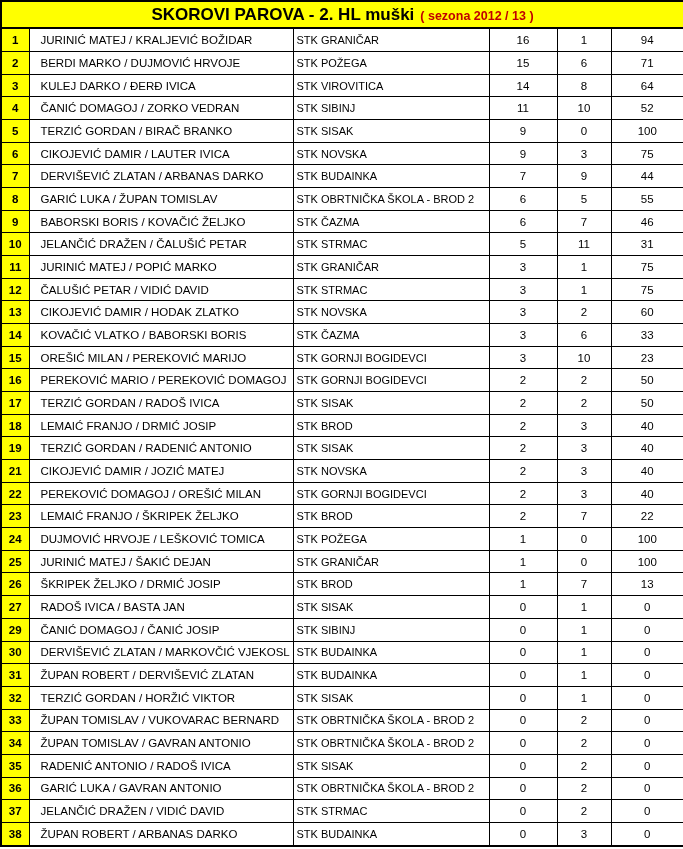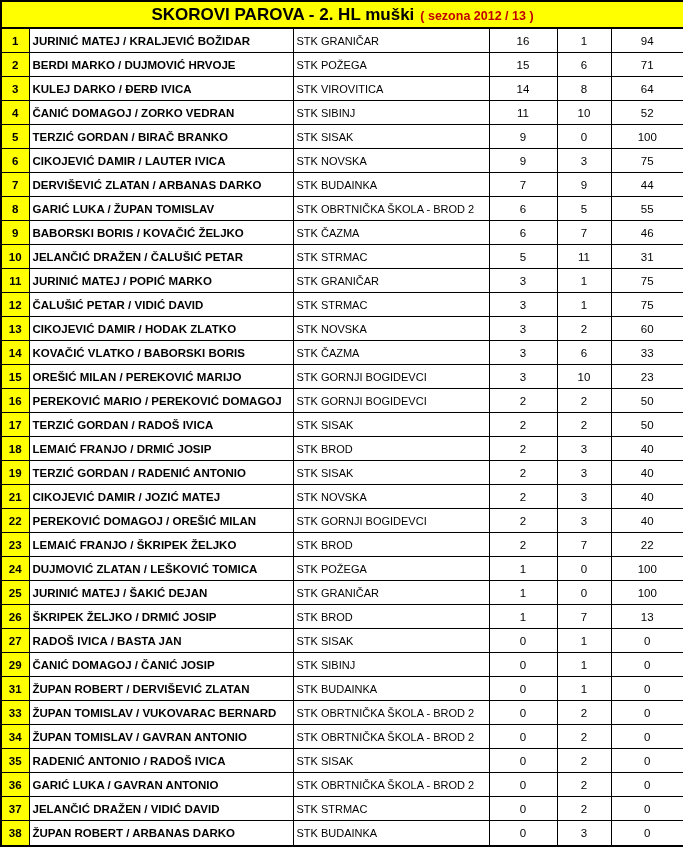--- a/index.html
+++ b/index.html
@@ -64,21 +64,21 @@
   th.col-rank  { text-align: left; padding-left: 3px; }
   th.col-pair, th.col-club, th.col-percent { text-align: center; }
   th.col-wins, th.col-losses { text-align: left; padding-left: 5px; }
   
   tbody td { font-size: 11.5px; background: #ffffff; }
   td.cell-rank {
     background: var(--yellow);
     font-weight: bold;
     text-align: center;
   }
-  td.cell-pair { font-weight: bold; padding-left: 3px; }
+  td.cell-pair { font-weight: normal; padding-left: 11px; }
   td.cell-club { font-size: 11px; padding-left: 3px; }
   td.cell-wins, td.cell-losses, td.cell-percent { text-align: center; }
 </style>
 </head>
 <body>
 
 <div class="sheet">
   <table class="standings">
     <colgroup>
       <col style="width:28px">
@@ -267,21 +267,21 @@
         <tr>
     <td class="cell-rank">23</td>
     <td class="cell-pair">LEMAIĆ FRANJO / ŠKRIPEK ŽELJKO</td>
     <td class="cell-club">STK BROD</td>
     <td class="cell-wins">2</td>
     <td class="cell-losses">7</td>
     <td class="cell-percent">22</td>
   </tr>
         <tr>
     <td class="cell-rank">24</td>
-    <td class="cell-pair">DUJMOVIĆ ZLATAN / LEŠKOVIĆ TOMICA</td>
+    <td class="cell-pair">DUJMOVIĆ HRVOJE / LEŠKOVIĆ TOMICA</td>
     <td class="cell-club">STK POŽEGA</td>
     <td class="cell-wins">1</td>
     <td class="cell-losses">0</td>
     <td class="cell-percent">100</td>
   </tr>
         <tr>
     <td class="cell-rank">25</td>
     <td class="cell-pair">JURINIĆ MATEJ / ŠAKIĆ DEJAN</td>
     <td class="cell-club">STK GRANIČAR</td>
     <td class="cell-wins">1</td>
@@ -306,23 +306,39 @@
   </tr>
         <tr>
     <td class="cell-rank">29</td>
     <td class="cell-pair">ČANIĆ DOMAGOJ / ČANIĆ JOSIP</td>
     <td class="cell-club">STK SIBINJ</td>
     <td class="cell-wins">0</td>
     <td class="cell-losses">1</td>
     <td class="cell-percent">0</td>
   </tr>
         <tr>
+    <td class="cell-rank">30</td>
+    <td class="cell-pair">DERVIŠEVIĆ ZLATAN / MARKOVČIĆ VJEKOSL</td>
+    <td class="cell-club">STK BUDAINKA</td>
+    <td class="cell-wins">0</td>
+    <td class="cell-losses">1</td>
+    <td class="cell-percent">0</td>
+  </tr>
+        <tr>
     <td class="cell-rank">31</td>
     <td class="cell-pair">ŽUPAN ROBERT / DERVIŠEVIĆ ZLATAN</td>
     <td class="cell-club">STK BUDAINKA</td>
+    <td class="cell-wins">0</td>
+    <td class="cell-losses">1</td>
+    <td class="cell-percent">0</td>
+  </tr>
+        <tr>
+    <td class="cell-rank">32</td>
+    <td class="cell-pair">TERZIĆ GORDAN / HORŽIĆ VIKTOR</td>
+    <td class="cell-club">STK SISAK</td>
     <td class="cell-wins">0</td>
     <td class="cell-losses">1</td>
     <td class="cell-percent">0</td>
   </tr>
         <tr>
     <td class="cell-rank">33</td>
     <td class="cell-pair">ŽUPAN TOMISLAV / VUKOVARAC BERNARD</td>
     <td class="cell-club">STK OBRTNIČKA ŠKOLA - BROD 2</td>
     <td class="cell-wins">0</td>
     <td class="cell-losses">2</td>

